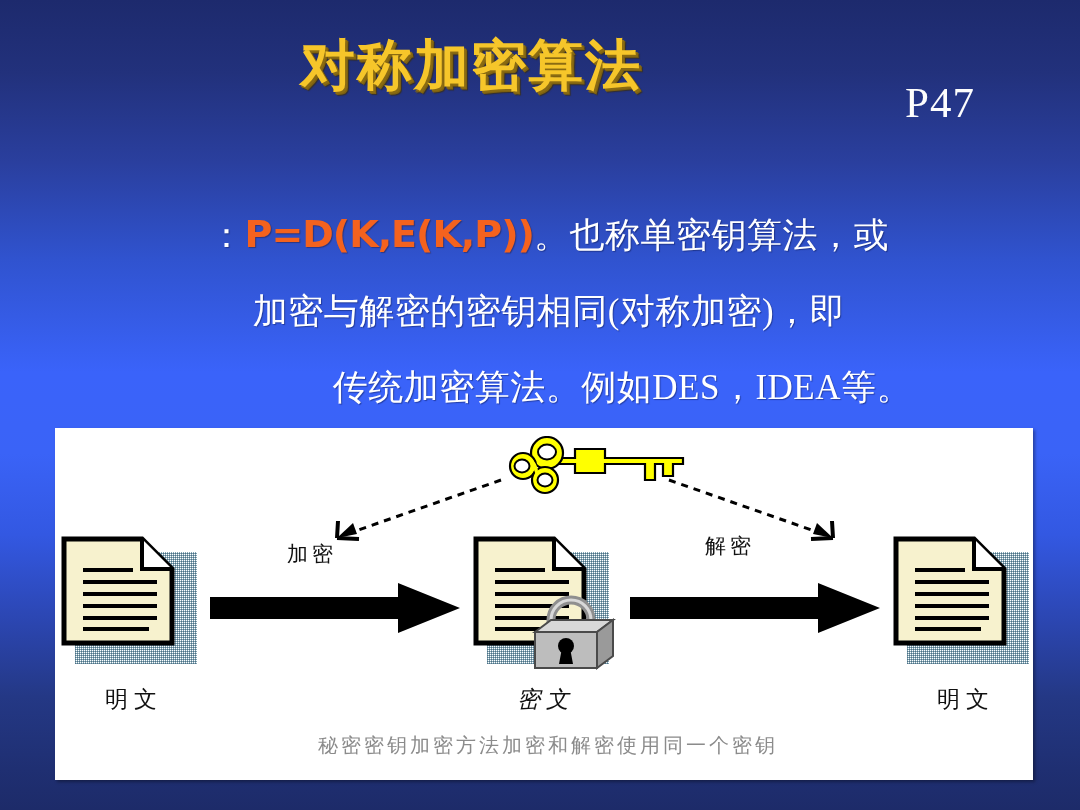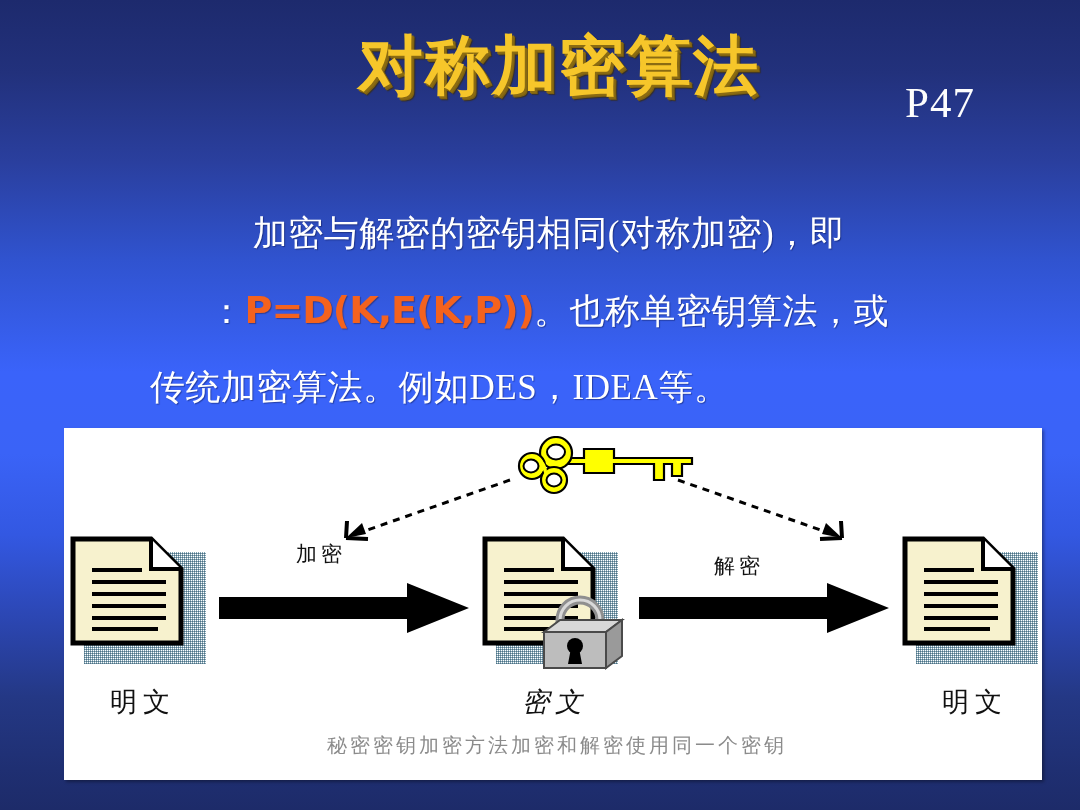--- a/index.html
+++ b/index.html
@@ -41,23 +41,23 @@
     left: 0;
     top: 28px;
     width: 1080px;
     height: 90px;
   }
   .slide-title {
     position: absolute;
     left: 300px;
     top: 0;
     width: 460px;
-    text-align: right;
+    text-align: left;
     font-family: "DejaVu Serif", "Liberation Serif", serif;
-    font-size: 65px;
+    font-size: 55px;
     font-weight: 700;
     letter-spacing: 2px;
     color: #f6c62a;
     text-shadow:
        2px 2px 0 #8a6b12,
        3px 3px 0 #7d6010,
        4px 4px 1px rgba(60,45,5,.65);
     white-space: nowrap;
     line-height: 74px;
   }
@@ -82,41 +82,40 @@
     font-family: "Liberation Serif", "DejaVu Serif", serif;
     font-size: 35px;
     color: #ffffff;
     line-height: 76px;
     white-space: nowrap;
     letter-spacing: 0.5px;
     text-shadow: 1px 1px 1px rgba(10,20,70,.45);
   }
   .line-1 { text-align: center; padding-left: 8px; }
   .line-2 { text-align: center; padding-left: 8px; }
-  .line-3 { text-align: left; padding-right: 28px; }
+  .line-3 { text-align: right; padding-right: 28px; }
 
   .formula {
     font-family: "DejaVu Sans", "Liberation Sans", sans-serif;
     font-weight: 700;
     font-size: 38px;
     color: #f4621e;
     letter-spacing: -1px;
     text-shadow: 1px 1px 1px rgba(40,10,0,.35);
   }
 
   
   .diagram-panel {
     position: absolute;
     left: 55px;
     top: 428px;
     width: 978px;
     height: 352px;
     background: #ffffff;
     box-shadow: 2px 2px 3px rgba(0,0,0,.35);
-    margin-left: 9px;
   }
 
   
   .key-icon {
     position: absolute;
     left: 430px;
     top: 8px;
     width: 210px;
     height: 60px;
   }
@@ -127,21 +126,21 @@
   
   .op-label {
     position: absolute;
     font-family: "DejaVu Sans", "Liberation Sans", sans-serif;
     font-size: 21px;
     color: #111111;
     letter-spacing: 4px;
     white-space: nowrap;
   }
   .op-encrypt { left: 232px; top: 112px; }
-  .op-decrypt { left: 650px; top: 124px; }
+  .op-decrypt { left: 650px; top: 104px; }
 
   
   .doc-wrap { position: absolute; width: 140px; height: 130px; }
   .doc-left   { left: 6px;   top: 108px; }
   .doc-center { left: 418px; top: 108px; font-style: italic; }
   .doc-right  { left: 838px; top: 108px; }
 
   .doc-shadow {
     position: absolute;
     left: 14px;
@@ -162,21 +161,21 @@
     top: 0;
     width: 118px;
     height: 110px;
   }
   .doc-label {
     position: absolute;
     top: 148px;
     width: 140px;
     text-align: center;
     font-family: "DejaVu Sans", "Liberation Sans", sans-serif;
-    font-size: 27px;
+    font-size: 23px;
     color: #111111;
     letter-spacing: 6px;
     text-indent: 6px;
   }
 
   
   .lock-icon {
     position: absolute;
     left: 56px;
     top: 52px;
@@ -208,25 +207,25 @@
 
 <div class="slide">
 
   <div class="title-row">
     <div class="slide-title">对称加密算法</div>
     <div class="page-marker">P47</div>
   </div>
 
   <div class="body-block">
 
-    <div class="body-line line-1">加密与解密的密钥相同(对称加密)，即</div>
-
     <div class="body-line line-2">
       <span>：</span><span class="formula">P=D(K,E(K,P))</span><span>。也称单密钥算法，或</span>
     </div>
+
+    <div class="body-line line-1">加密与解密的密钥相同(对称加密)，即</div>
 
     <div class="body-line line-3">传统加密算法。例如DES，IDEA等。</div>
   </div>
 
   <div class="diagram-panel">
 
     <div class="key-icon">
       <svg width="210" height="60" viewBox="0 0 210 60">
         <g stroke="#000000" stroke-width="2.2" fill="#ffff00">
 

